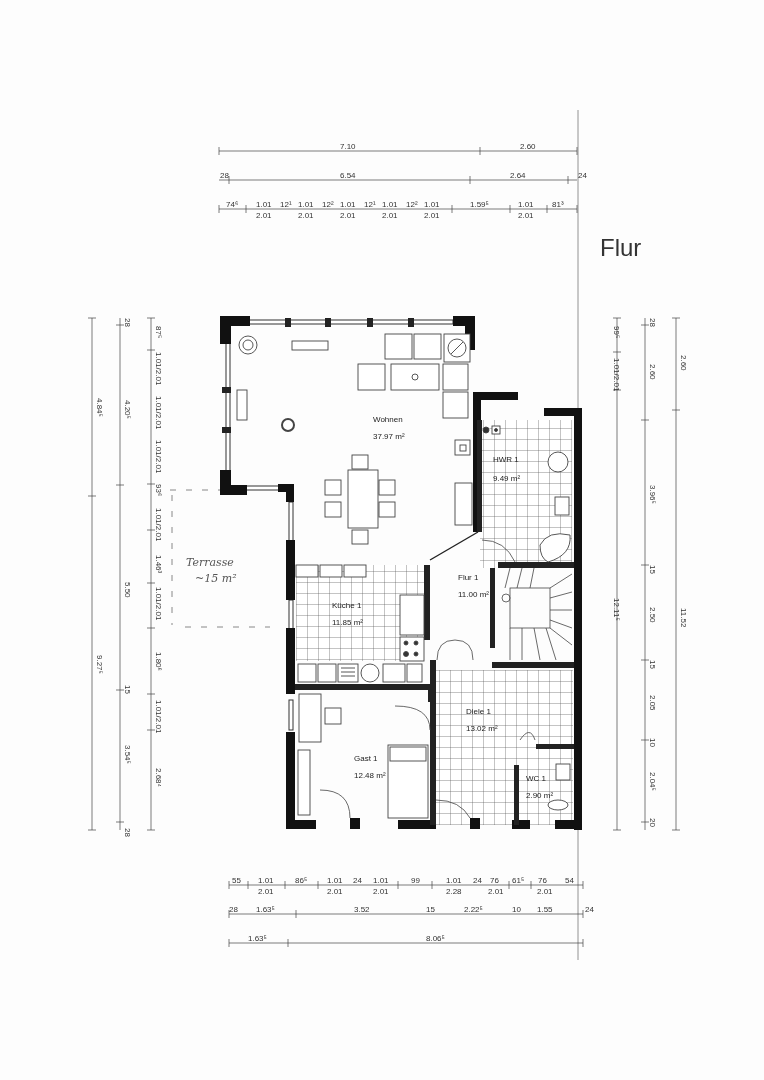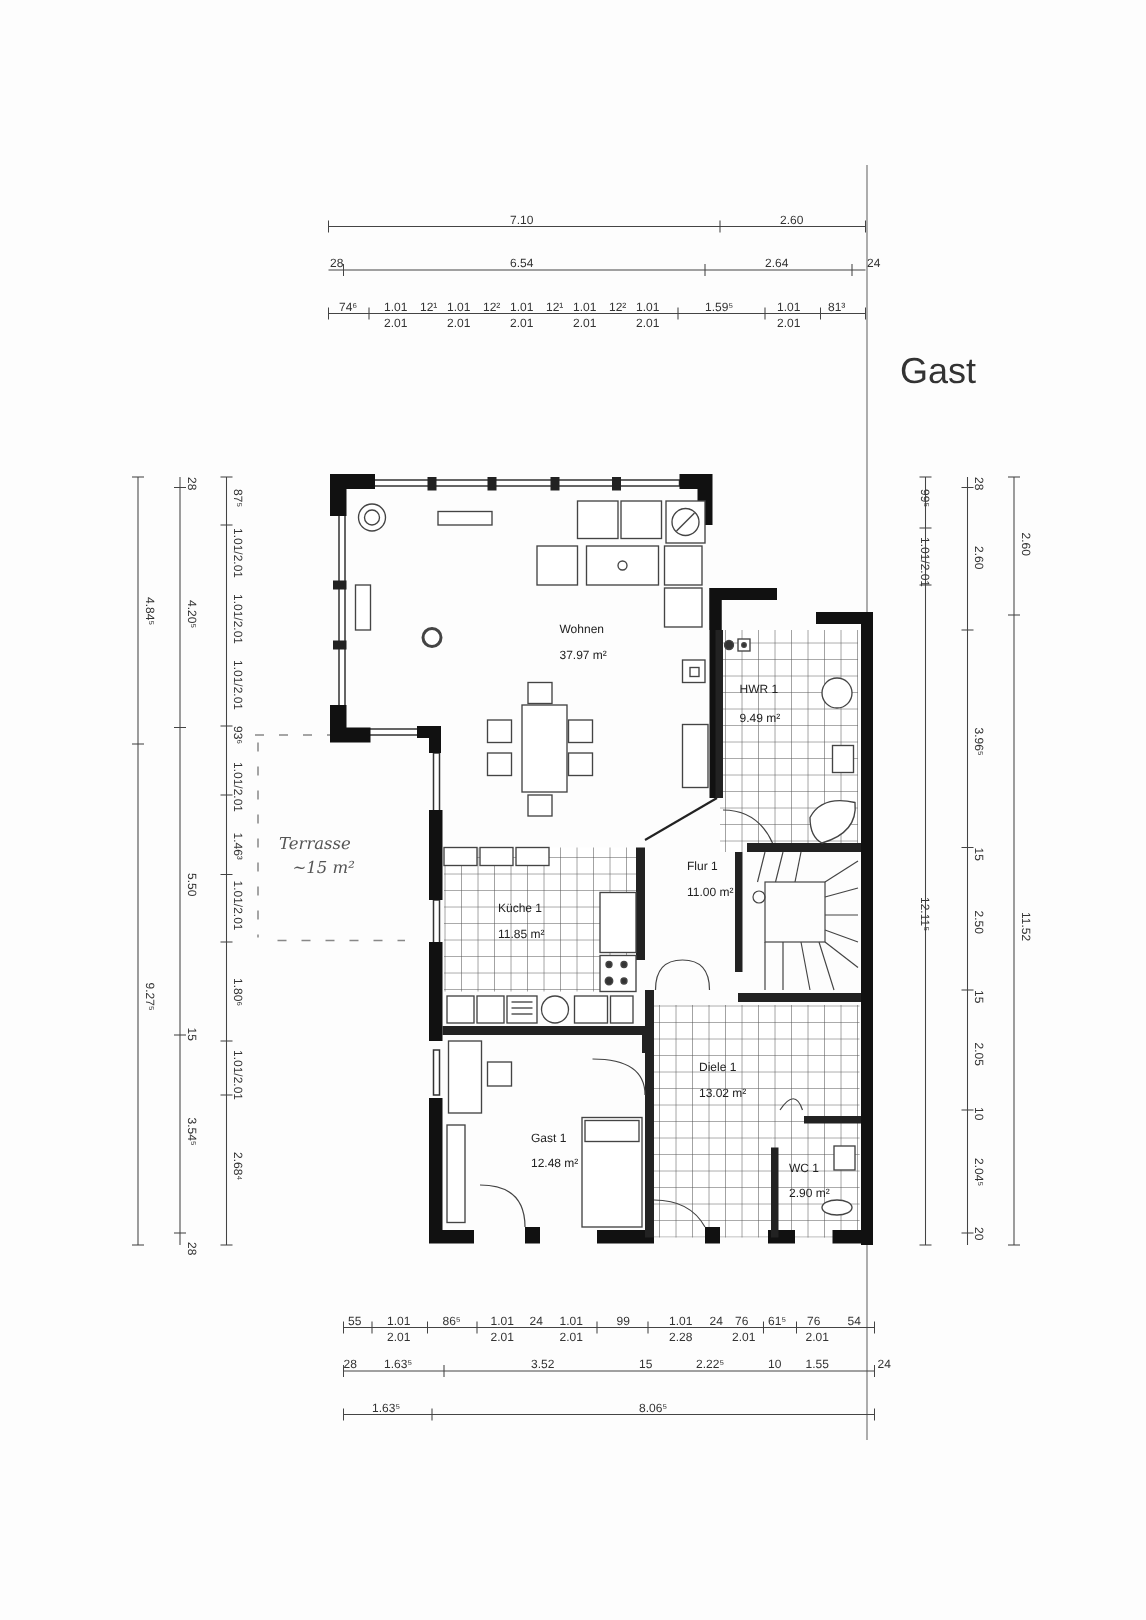--- a/index.html
+++ b/index.html
@@ -387,13 +387,13 @@
     <text class="roomtxt" x="332" y="625">11.85 m²</text>
     <text class="roomtxt" x="354" y="761">Gast 1</text>
     <text class="roomtxt" x="354" y="778">12.48 m²</text>
     <text class="roomtxt" x="466" y="714">Diele 1</text>
     <text class="roomtxt" x="466" y="731">13.02 m²</text>
     <text class="roomtxt" x="526" y="781">WC 1</text>
     <text class="roomtxt" x="526" y="798">2.90 m²</text>
   </g>
 </svg>
 
-<div class="neighbor">Gast</div>
+<div class="neighbor">Flur</div>
 
 </body></html>

